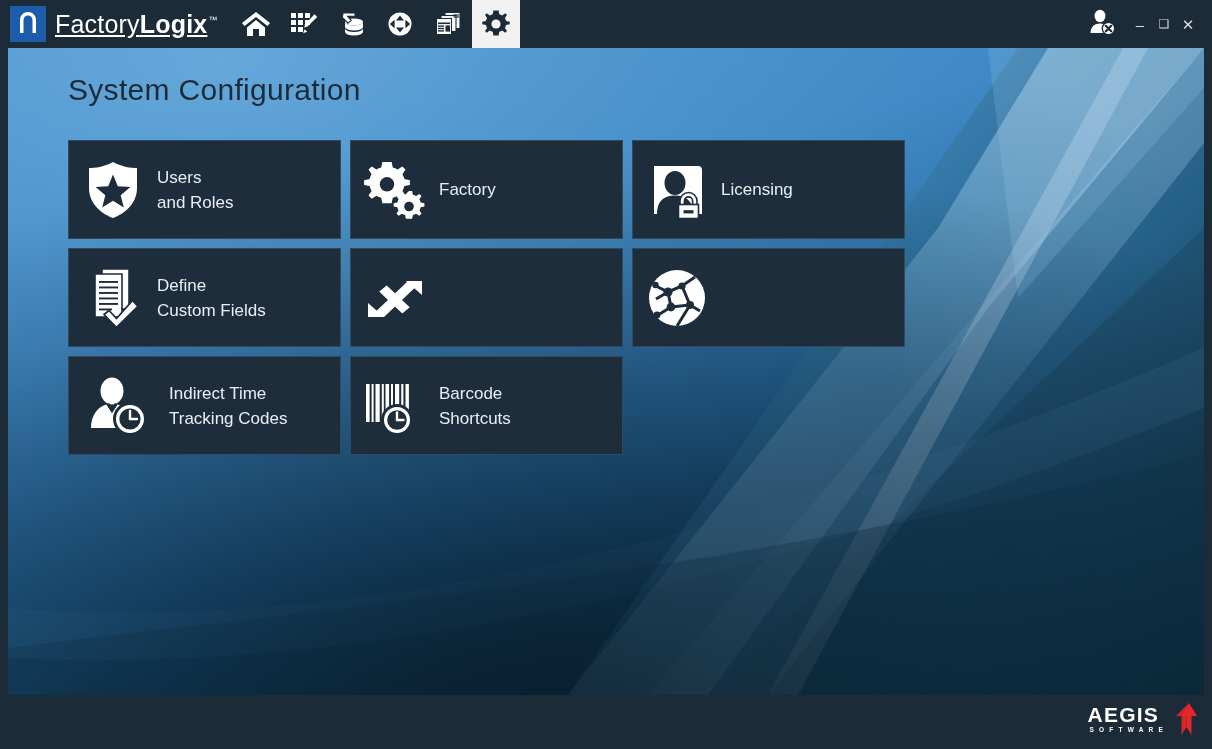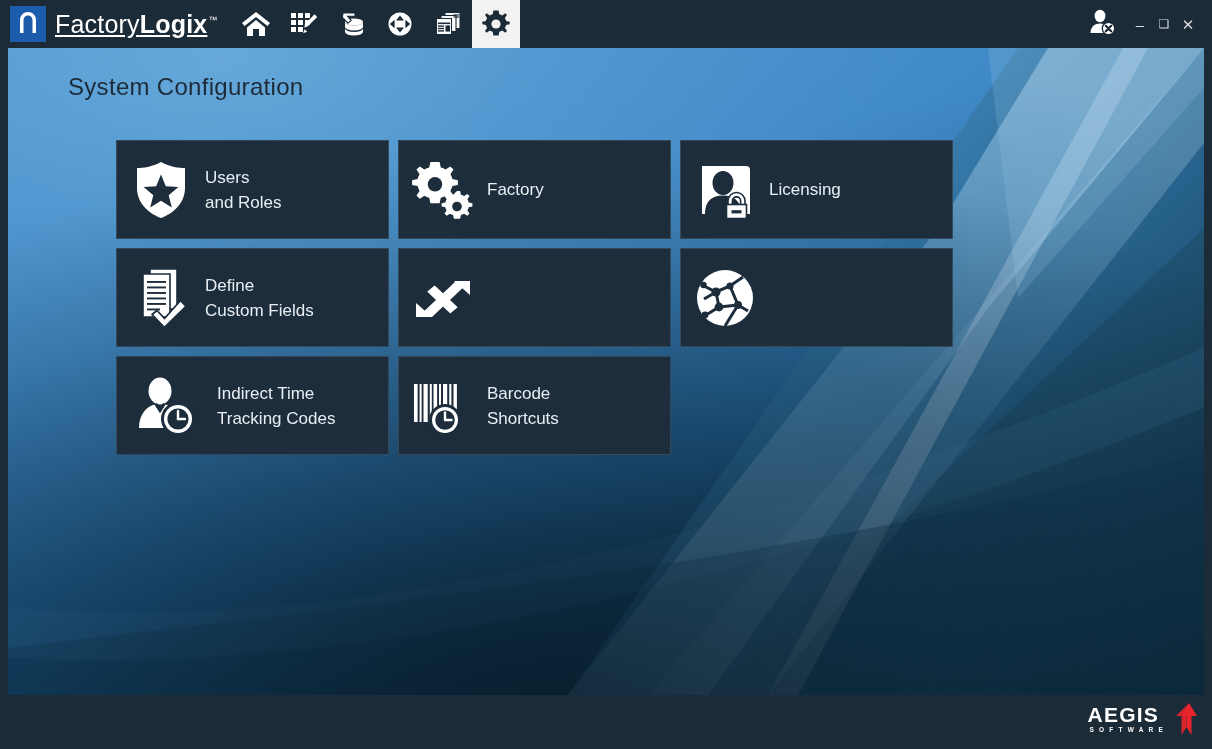--- a/index.html
+++ b/index.html
@@ -114,38 +114,37 @@
     left: 0; top: 0;
     width: 1196px;
     height: 647px;
   }
 
   
   .page-title {
     position: absolute;
     left: 60px;
     top: 25px;
-    font-size: 24px;
+    font-size: 30px;
     font-weight: 300;
     color: #1d2b38;
     letter-spacing: .3px;
     white-space: nowrap;
   }
 
   
   .tile-grid {
     position: absolute;
     left: 60px;
     top: 92px;
     width: 845px;
     display: grid;
     grid-template-columns: repeat(3, 273px);
     grid-auto-rows: 99px;
     gap: 9px;
-    margin-left: 48px;
   }
 
   .tile {
     background: #1d2d3c;
     border: 1px solid #33495c;
     display: flex;
     align-items: center;
     cursor: pointer;
     overflow: hidden;
   }

